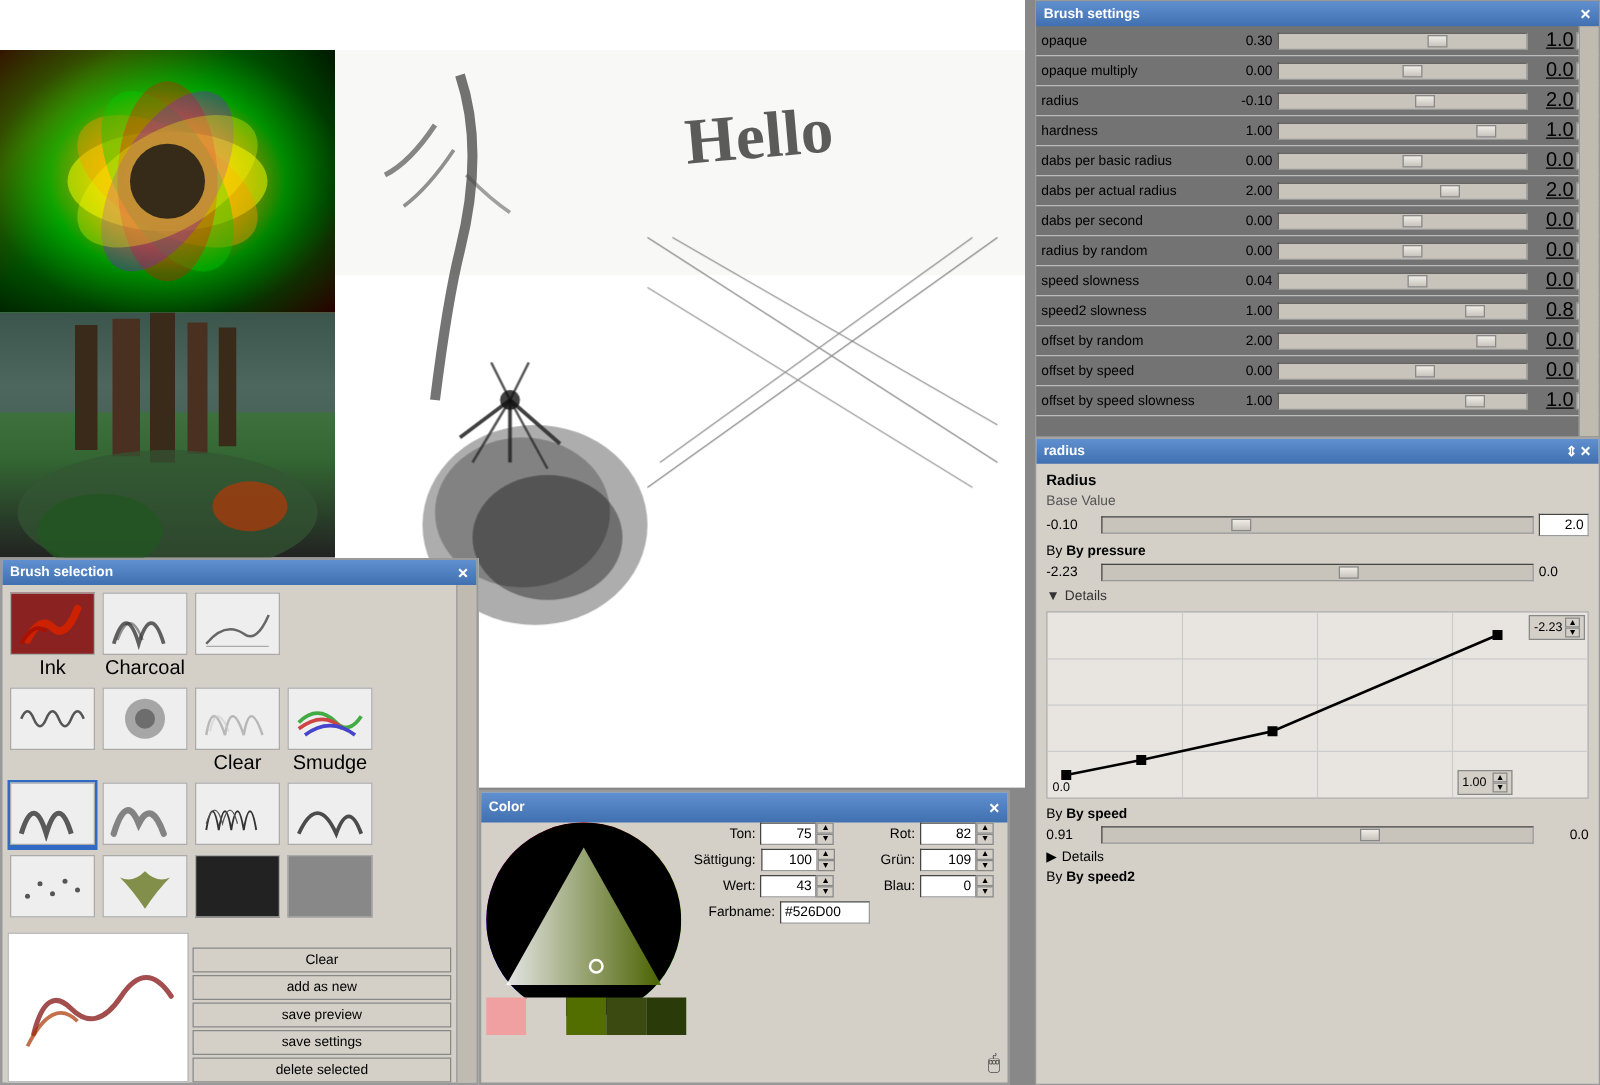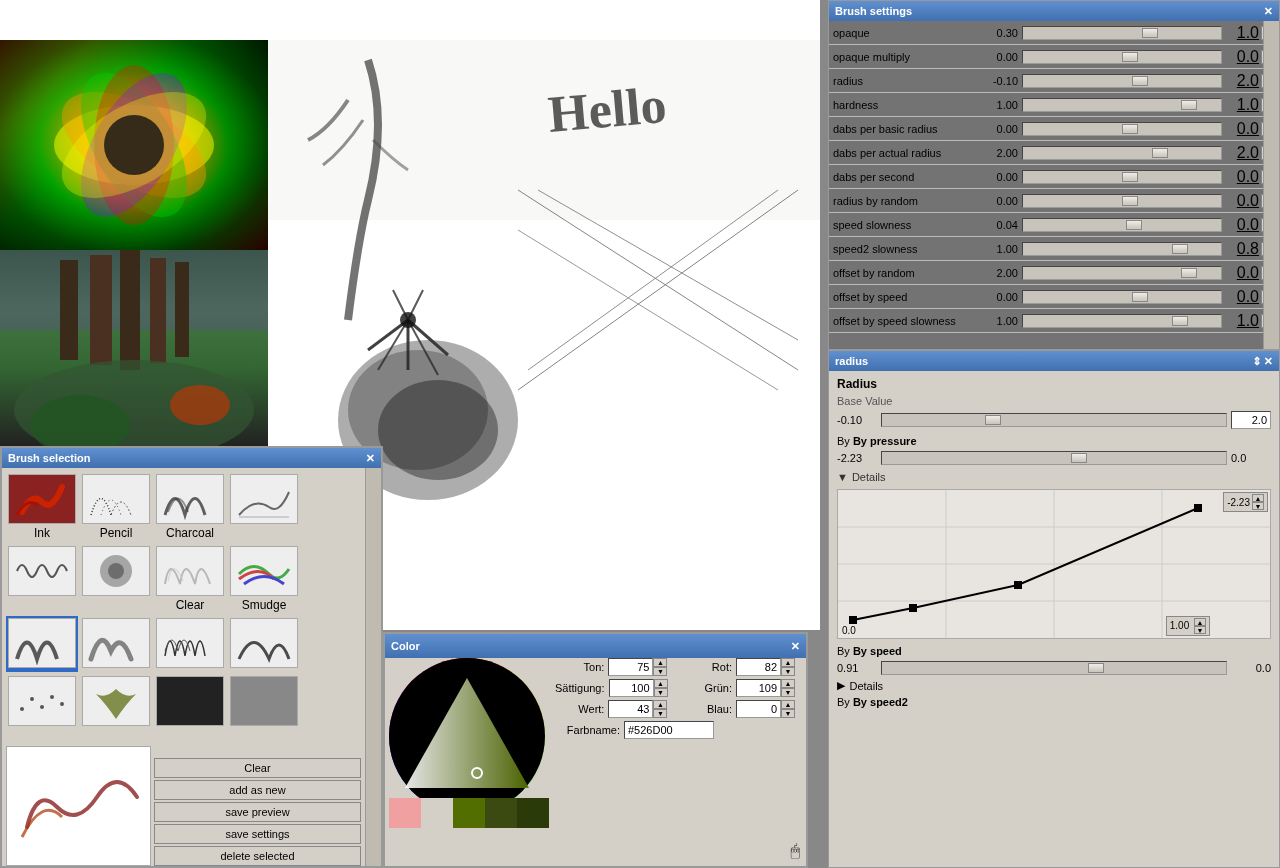--- a/index.html
+++ b/index.html
@@ -58,21 +58,21 @@
     .brush-cell {
       display: flex; flex-direction: column; align-items: center;
       cursor: pointer; padding: 2px;
     }
     .brush-cell.selected { background: #316ac5; }
     .brush-thumb {
       width: 68px; height: 50px; background: #eee;
       border: 1px solid #aaa; overflow: hidden;
       display: flex; align-items: center; justify-content: center;
     }
-    .brush-label { font-size: 12px; text-align: center; margin-top: 2px; }
+    .brush-label { font-size: 16px; text-align: center; margin-top: 2px; }
     .brush-btn {
       background: #d4d0c8; border: 1px solid #888; padding: 3px 8px;
       cursor: pointer; font-size: 11px; text-align: center;
     }
 
     .brush-scrollbar {
       position: absolute; right: 0; top: 20px; width: 16px; bottom: 0;
       background: #c0bbb0; border-left: 1px solid #999;
     }
 
@@ -105,21 +105,21 @@
     .color-label { width: 65px; text-align: right; margin-right: 4px; font-size: 11px; }
     .color-input {
       width: 45px; height: 18px; border: 1px inset #aaa; text-align: right;
       font-size: 11px; background: white; padding-right: 2px;
     }
     .farbname-row {
       display: flex; align-items: center; margin-top: 2px;
     }
     .farbname-label { width: 65px; text-align: right; margin-right: 4px; font-size: 11px; }
     .farbname-input {
-      width: 90px; height: 18px; border: 1px inset #aaa; font-size: 11px;
+      width: 72px; height: 18px; border: 1px inset #aaa; font-size: 11px;
       background: white; padding: 0 2px;
     }
 
     
     .brush-settings {
       position: absolute; top: 0; left: 828px; right: 0; height: 350px;
       background: #737373; border: 1px solid #999;
     }
     .brush-settings-title {
       background: linear-gradient(to bottom, #6090d0, #4070b0);
@@ -356,30 +356,20 @@
           <svg width="60" height="44">
             <path d="M10,35 Q20,15 30,25 Q40,35 50,10" stroke="#cc2200" stroke-width="6" fill="none" stroke-linecap="round"></path>
             <path d="M5,38 Q15,20 25,28" stroke="#aa1100" stroke-width="3" fill="none"></path>
           </svg>
         </div>
         <span class="brush-label">Ink</span>
       </div>
       <div class="brush-cell">
         <div class="brush-thumb">
           <svg width="60" height="44">
-            <path d="M5,38 Q15,5 25,38" stroke="#333" stroke-width="1.5" fill="none" stroke-dasharray="1,2"></path>
-            <path d="M15,38 Q25,8 35,38" stroke="#444" stroke-width="1" fill="none" stroke-dasharray="1,3"></path>
-            <path d="M25,38 Q35,12 45,38" stroke="#555" stroke-width="1" fill="none" stroke-dasharray="2,2"></path>
-          </svg>
-        </div>
-        <span class="brush-label">Pencil</span>
-      </div>
-      <div class="brush-cell">
-        <div class="brush-thumb">
-          <svg width="60" height="44">
             <path d="M5,38 Q15,5 25,38 Q35,5 45,38" stroke="#222" stroke-width="3" fill="none" opacity="0.7"></path>
             <path d="M8,35 Q18,8 28,35" stroke="#333" stroke-width="2" fill="none" opacity="0.5"></path>
           </svg>
         </div>
         <span class="brush-label">Charcoal</span>
       </div>
       <div class="brush-cell">
         <div class="brush-thumb">
           <svg width="60" height="44">
             <path d="M5,40 L55,40" stroke="#aaa" stroke-width="1"></path>

